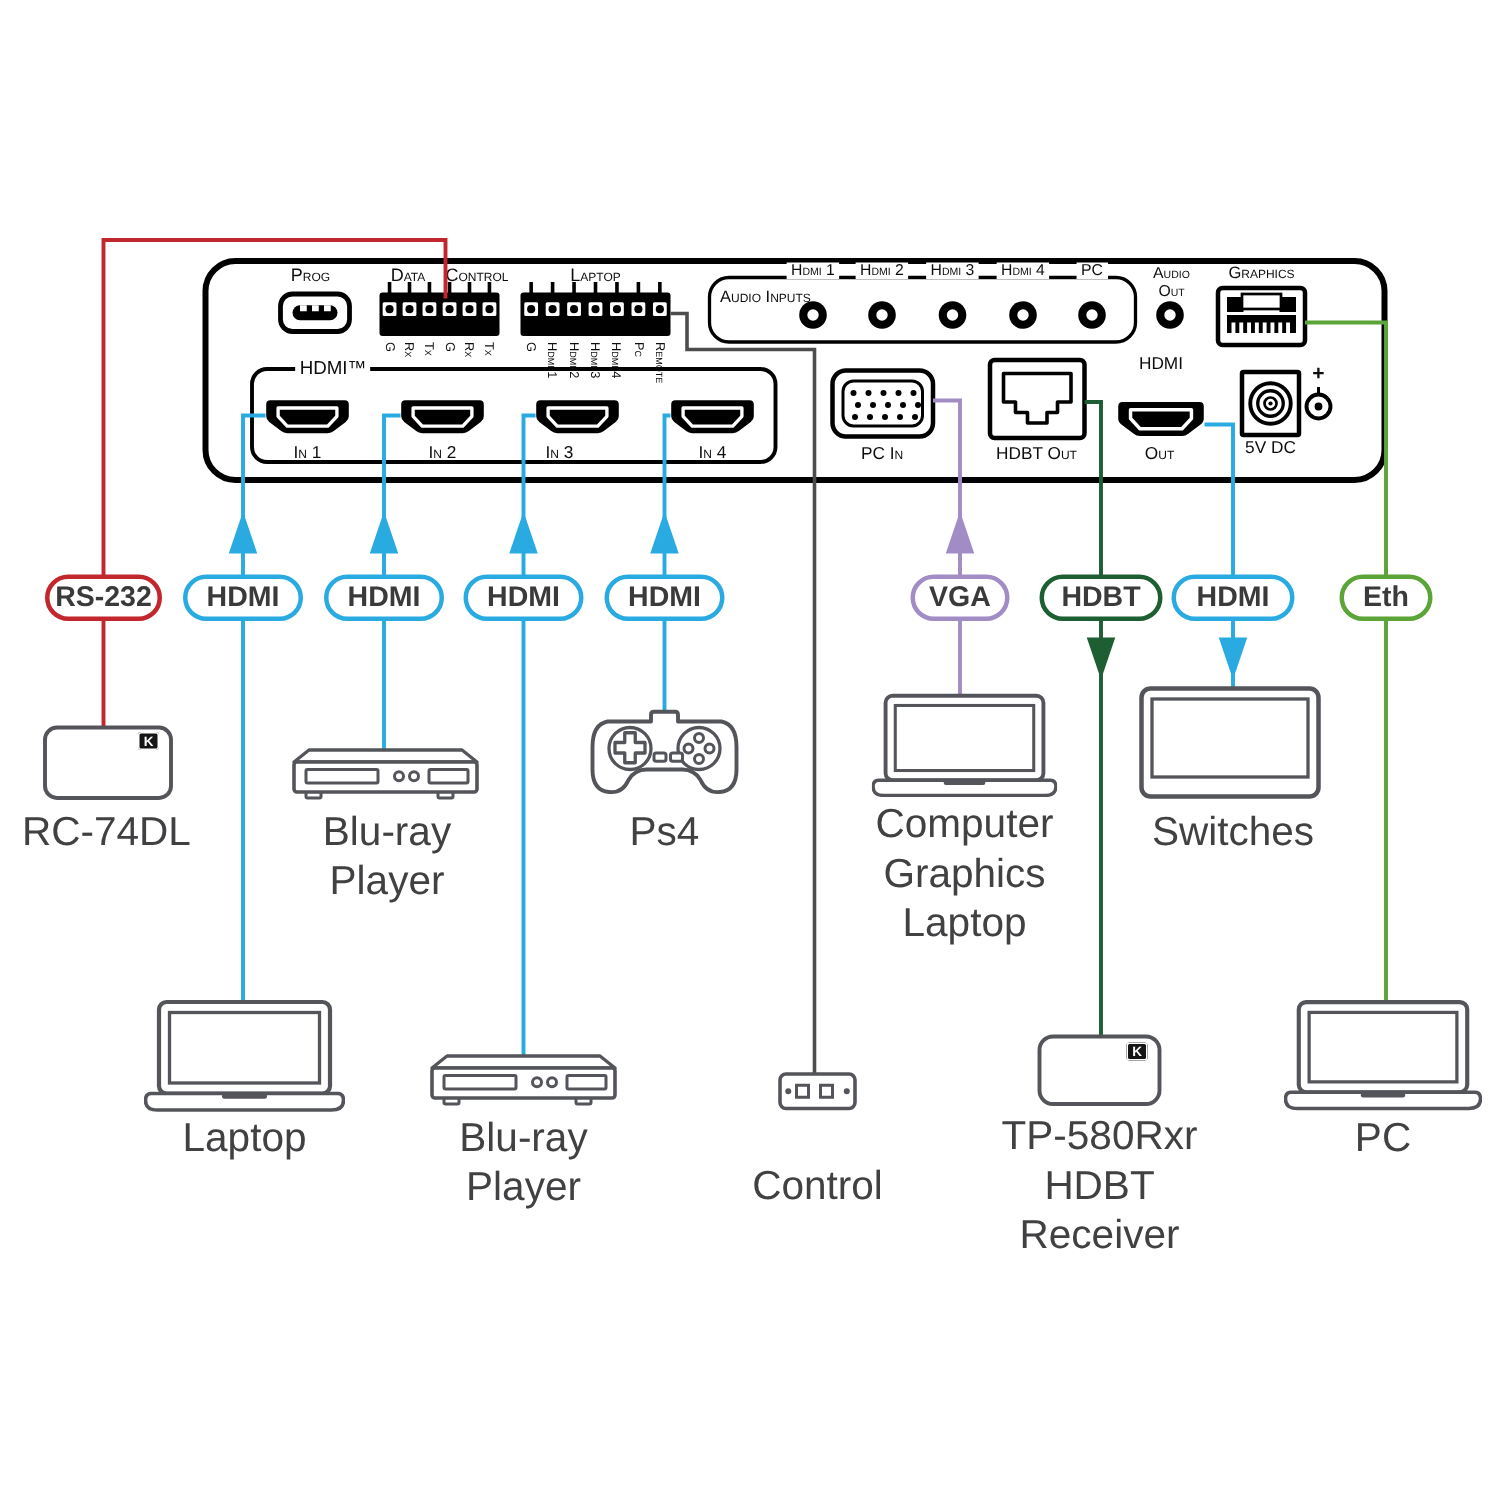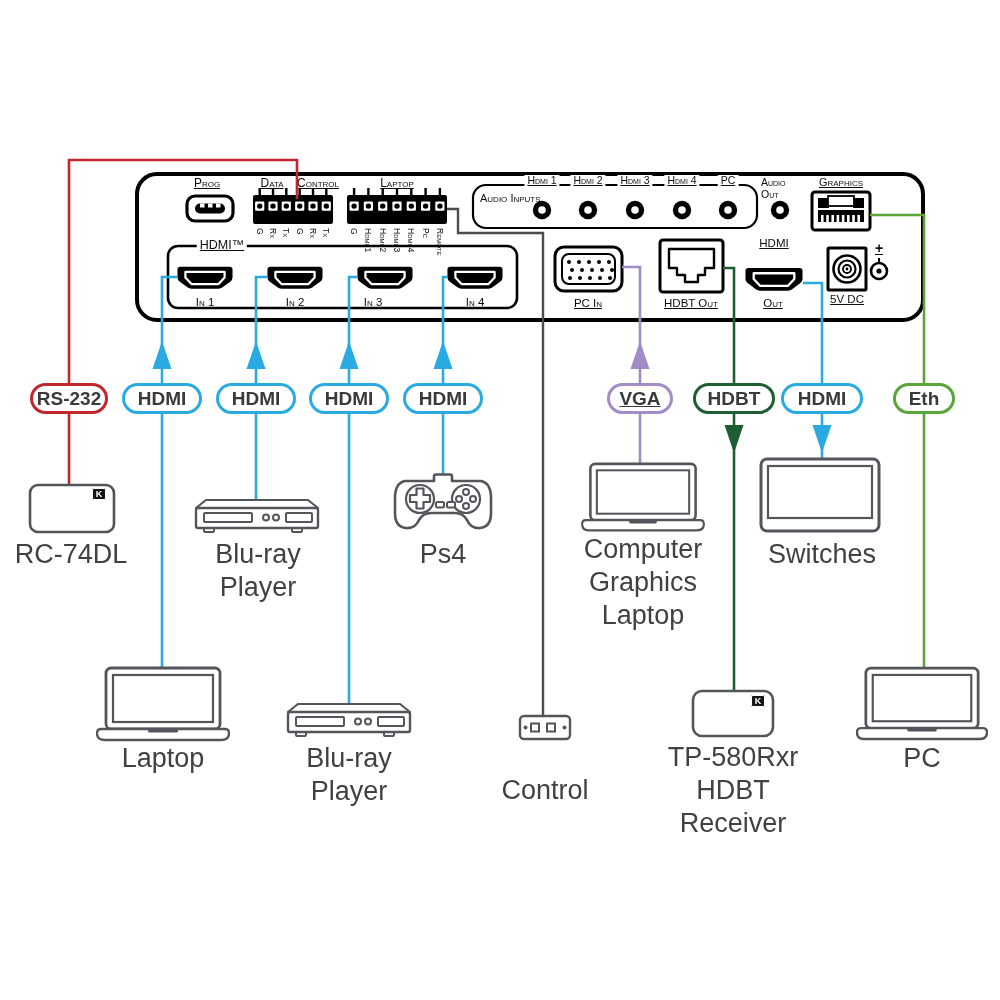--- a/index.html
+++ b/index.html
@@ -4,33 +4,33 @@
 <style>
   html,body{margin:0;padding:0;background:#fff;}
   .stage{position:relative;width:1000px;height:1000px;background:#fff;overflow:hidden;
          font-family:"Liberation Sans",sans-serif;}
   
   .panel{position:absolute;left:135px;top:172px;width:790px;height:150px;
          border:4px solid #000;border-radius:22px;background:#fff;box-sizing:border-box;z-index:1;}
   .panelgfx{position:absolute;left:135px;top:172px;z-index:2;}
   .plabel{position:absolute;z-index:3;font-variant:small-caps;color:#0d0d0d;
           white-space:nowrap;line-height:1;font-size:12px;}
-  .ctr{transform:translateX(-50%);text-decoration:underline;}
+  .ctr{transform:translateX(-50%);}
   .wbg{background:#fff;padding:0 3px;}
   .pin{position:absolute;z-index:3;font-size:8.5px;font-variant:small-caps;color:#0d0d0d;
        white-space:nowrap;line-height:1;transform:rotate(90deg);transform-origin:0 0;}
   
   .wires{position:absolute;left:0;top:0;z-index:4;}
   
   .pill{position:absolute;z-index:6;top:383px;height:31px;box-sizing:border-box;background:#fff;
         border-radius:16px;display:flex;align-items:center;justify-content:center;
         font-weight:bold;font-size:19px;color:#3a3a3a;line-height:1;}
   .b-red{border:3px solid #c1272d;}
   .b-cyan{border:3px solid #29abe2;}
-  .b-purple{border:3px solid #a18cc6;text-decoration:underline;}
+  .b-purple{border:3px solid #a18cc6;}
   .b-dgreen{border:3px solid #1e5e33;}
   .b-green{border:3px solid #5aa438;}
   
   .dev{position:absolute;z-index:5;}
   .dev-label{position:absolute;z-index:6;font-size:27px;color:#414042;line-height:1;
              white-space:nowrap;transform:translateX(-50%);}
   .klogo{position:absolute;z-index:7;width:14px;height:12px;background:#151515;color:#fff;
          font-size:9px;font-weight:bold;display:flex;align-items:center;justify-content:center;
          border-radius:2px;box-shadow:inset 0 0 0 1px #fff;line-height:1;}
 </style>
@@ -243,21 +243,21 @@
   <div class="pin" style="left:415.3px;top:228px">Hdmi 4</div>
   <div class="pin" style="left:429.6px;top:228px">Pc</div>
   <div class="pin" style="left:443.9px;top:228px">Remote</div>
 
   <div class="plabel" style="left:480px;top:192px;width:50px;text-align:center;font-size:11px;line-height:1.2">Audio Inputs</div>
   <div class="plabel ctr wbg" style="left:542px;top:175px;font-size:10.5px">Hdmi 1</div>
   <div class="plabel ctr wbg" style="left:588px;top:175px;font-size:10.5px">Hdmi 2</div>
   <div class="plabel ctr wbg" style="left:635px;top:175px;font-size:10.5px">Hdmi 3</div>
   <div class="plabel ctr wbg" style="left:682px;top:175px;font-size:10.5px">Hdmi 4</div>
   <div class="plabel ctr wbg" style="left:728px;top:175px;font-size:10.5px">PC</div>
-  <div class="plabel" style="left:761px;top:176px;width:40px;font-size:10.5px;line-height:1.15"><span>Audio</span><br><span>Out</span></div>
+  <div class="plabel" style="left:761px;top:176px;width:40px;text-align:center;font-size:10.5px;line-height:1.15"><span>Audio</span><br><span>Out</span></div>
   <div class="plabel ctr" style="left:841px;top:177px;font-size:11px">Graphics</div>
 
   <div class="plabel ctr wbg" style="left:222px;top:239px;font-size:12.5px;font-variant:normal">HDMI™</div>
   <div class="plabel ctr" style="left:205px;top:297px;font-size:11.5px">In 1</div>
   <div class="plabel ctr" style="left:295px;top:297px;font-size:11.5px">In 2</div>
   <div class="plabel ctr" style="left:373px;top:297px;font-size:11.5px">In 3</div>
   <div class="plabel ctr" style="left:475px;top:297px;font-size:11.5px">In 4</div>
   <div class="plabel ctr" style="left:588px;top:298px;font-size:11.5px">PC In</div>
   <div class="plabel ctr" style="left:691px;top:298px;font-size:11.5px">HDBT Out</div>
   <div class="plabel ctr" style="left:774px;top:238px;font-size:11.5px;font-variant:normal">HDMI</div>

